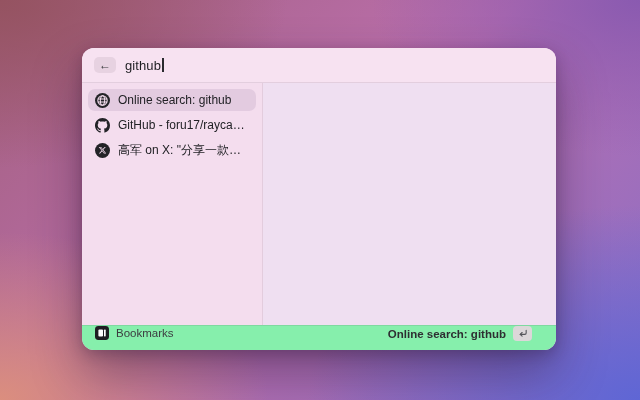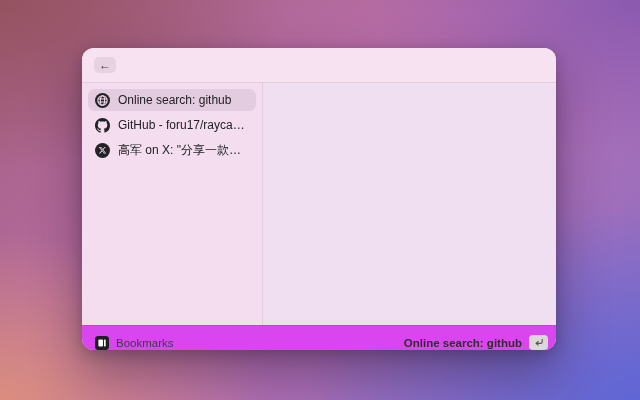--- a/index.html
+++ b/index.html
@@ -56,41 +56,45 @@
   .row-label {
     font-size:12px; color:#222226; white-space:nowrap; overflow:hidden;
     text-overflow:ellipsis;
   }
   .section-header {
     font-size:10.5px; color:#8c8390; padding:9px 7px 7px 7px; white-space:nowrap;
   }
 
   
   .footer {
-    flex:0 0 25px; height:25px; background:#d946ef;
+    flex:0 0 25px; height:25px; background:#86efac;
     border-top:1px solid rgba(60,30,60,.10);
-    display:flex; align-items:flex-end; padding:0 8px 0 13px;
+    display:flex; align-items:flex-start; padding:0 24px 0 13px;
   }
   .footer-left { display:flex; align-items:center; gap:7px; }
   .footer-label { font-size:11.5px; color:#3c3c40; }
   .footer-right { margin-left:auto; display:flex; align-items:center; gap:7px; cursor:pointer; }
   .action-label { font-size:11.5px; color:#2e2e32; font-weight:bold; }
   .key-cap {
     width:19px; height:15px; border-radius:4px; background:#dcd7d9;
     display:flex; align-items:center; justify-content:center;
   }
 </style>
 </head>
 <body>
 
 <div class="window">
 
   <div class="searchbar">
     <div class="back-btn">
       <span>←</span>
+    </div>
+    <div class="search-field">
+      <span class="search-text">github</span>
+      <span class="caret"></span>
     </div>
   </div>
 
   <div class="main">
     <div class="list-pane">
 
       <div class="row selected">
         <svg class="icon" viewBox="0 0 16 16">
           <circle cx="8" cy="8" r="8" fill="#232327"></circle>
           <circle cx="8" cy="8" r="5" fill="none" stroke="#f4ddee" stroke-width="1.1"></circle>

